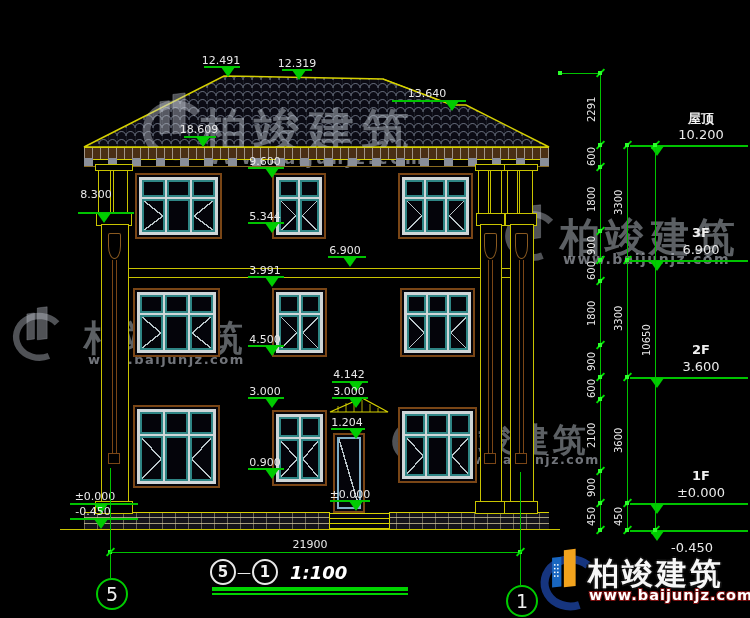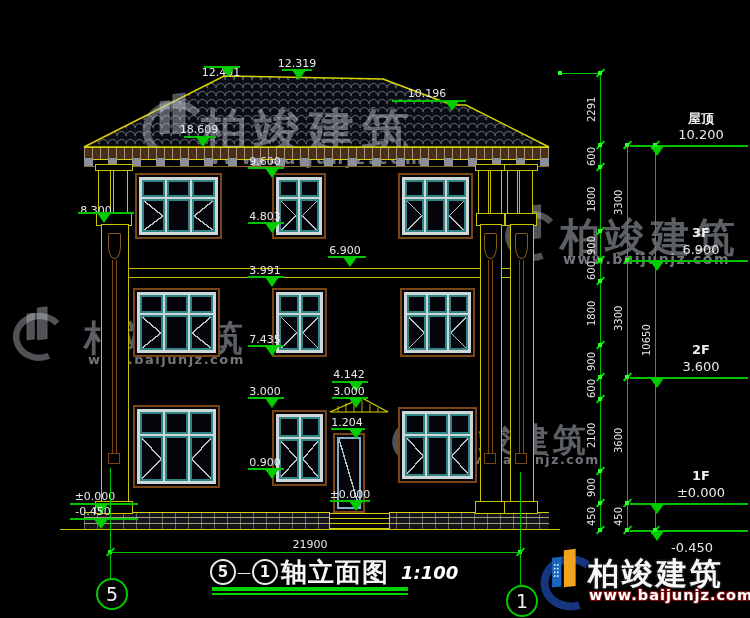--- a/index.html
+++ b/index.html
@@ -107,21 +107,20 @@
               background-image:repeating-linear-gradient(0deg, #d6d100 0 1px, transparent 1px 5px);"></div>
   <div class="yline" style="left:60px;top:529px;width:500px;height:1px;"></div>
 
   <div class="bubble" style="left:96px;top:578px;width:28px;height:28px;">5</div>
   <div class="bubble" style="left:506px;top:585px;width:28px;height:28px;">1</div>
 
   <div class="abs" style="left:210px;top:555px;height:34px;display:flex;align-items:center;">
     <span class="bubble" style="position:static;width:22px;height:22px;border-color:#e8e8e8;font-size:15px;font-weight:bold;">5</span>
     <span style="color:#e8e8e8;font-size:14px;margin:0 1px;">—</span>
     <span class="bubble" style="position:static;width:22px;height:22px;border-color:#e8e8e8;font-size:15px;font-weight:bold;">1</span>
-    <span id="title-text" style="color:#f5f5f5;font-size:26px;font-weight:bold;margin-left:3px;letter-spacing:1px;">轴立面图</span>
     <span id="title-scale" style="font-size:18px;font-weight:bold;margin-left:12px;">1:100</span>
   </div>
   <div class="gline" style="left:212px;top:587px;width:196px;height:4px;background:#00d400;"></div>
   <div class="gline" style="left:212px;top:593px;width:196px;height:2px;background:#00d400;"></div>
 
   <div class="abs" style="left:588px;top:553px;font-size:31px;font-weight:bold;color:#f7f7f7;letter-spacing:3px;white-space:nowrap;
        text-shadow:-2px 0 #111,2px 0 #111,0 -2px #111,0 2px #111,2px 2px 3px #000;">柏竣建筑</div>
   <div class="abs" style="left:589px;top:587px;font-size:14.5px;font-weight:bold;color:#fff;letter-spacing:1px;white-space:nowrap;
        text-shadow:1px 1px 0 #7a1010,-1px -1px 0 #7a1010,1px -1px 0 #7a1010,-1px 1px 0 #7a1010;">www.baijunjz.com</div>
 <div class="win" style="left:135px;top:173px;width:83px;height:62px;">
@@ -321,48 +320,48 @@
     <div class="colshaft" style="left:475px;top:501px;width:29px;height:11px;"></div>
     <div class="colshaft" style="left:507px;top:168px;width:9px;height:45px;"></div>
     <div class="colshaft" style="left:519px;top:168px;width:12px;height:45px;"></div>
     <div class="colshaft" style="left:504px;top:164px;width:32px;height:5px;"></div>
     <div class="colshaft" style="left:505px;top:213px;width:30px;height:11px;"></div>
     <div class="colshaft" style="left:510px;top:224px;width:22px;height:277px;"></div>
     <div class="shield" style="left:515px;top:233px;width:11px;height:24px;"></div>
     <div class="abs" style="left:519px;top:260px;width:3px;height:193px;border-left:1px solid #7a4616;border-right:1px solid #7a4616;"></div>
     <div class="abs" style="left:515px;top:453px;width:10px;height:9px;border:1px solid #7a4616;"></div>
     <div class="colshaft" style="left:504px;top:501px;width:32px;height:11px;"></div>
-    <div class="dimtxt" style="left:187px;top:66px;width:68px;">12.491</div>
+    <div class="dimtxt" style="left:187px;top:54px;width:68px;">12.491</div>
     <div class="gline" style="left:204px;top:66px;width:36px;height:1.5px;"></div>
     <div class="tri" style="left:221px;top:67px;"></div>
     <div class="dimtxt" style="left:263px;top:57px;width:68px;">12.319</div>
     <div class="gline" style="left:282px;top:69px;width:30px;height:1.5px;"></div>
     <div class="tri" style="left:292px;top:70px;"></div>
-    <div class="dimtxt" style="left:393px;top:87px;width:68px;">10.196</div>
+    <div class="dimtxt" style="left:393px;top:87px;width:68px;">13.640</div>
     <div class="gline" style="left:392px;top:100px;width:74px;height:1.5px;"></div>
     <div class="tri" style="left:445px;top:101px;"></div>
     <div class="dimtxt" style="left:165px;top:123px;width:68px;">18.609</div>
     <div class="gline" style="left:184px;top:136px;width:32px;height:1.5px;"></div>
     <div class="tri" style="left:196px;top:137px;"></div>
     <div class="dimtxt" style="left:231px;top:155px;width:68px;">9.600</div>
     <div class="gline" style="left:248px;top:167px;width:36px;height:1.5px;"></div>
     <div class="tri" style="left:265px;top:168px;"></div>
-    <div class="dimtxt" style="left:62px;top:204px;width:68px;">8.300</div>
+    <div class="dimtxt" style="left:62px;top:188px;width:68px;">8.300</div>
     <div class="gline" style="left:78px;top:212px;width:56px;height:1.5px;"></div>
     <div class="tri" style="left:97px;top:213px;"></div>
-    <div class="dimtxt" style="left:231px;top:210px;width:68px;">4.803</div>
+    <div class="dimtxt" style="left:231px;top:210px;width:68px;">5.344</div>
     <div class="gline" style="left:248px;top:222px;width:36px;height:1.5px;"></div>
     <div class="tri" style="left:265px;top:223px;"></div>
     <div class="dimtxt" style="left:311px;top:244px;width:68px;">6.900</div>
     <div class="gline" style="left:328px;top:256px;width:38px;height:1.5px;"></div>
     <div class="tri" style="left:343px;top:257px;"></div>
     <div class="dimtxt" style="left:231px;top:264px;width:68px;">3.991</div>
     <div class="gline" style="left:248px;top:276px;width:36px;height:1.5px;"></div>
     <div class="tri" style="left:265px;top:277px;"></div>
-    <div class="dimtxt" style="left:231px;top:333px;width:68px;">7.435</div>
+    <div class="dimtxt" style="left:231px;top:333px;width:68px;">4.500</div>
     <div class="gline" style="left:248px;top:345px;width:36px;height:1.5px;"></div>
     <div class="tri" style="left:265px;top:346px;"></div>
     <div class="dimtxt" style="left:315px;top:368px;width:68px;">4.142</div>
     <div class="gline" style="left:332px;top:381px;width:36px;height:1.5px;"></div>
     <div class="tri" style="left:349px;top:382px;"></div>
     <div class="dimtxt" style="left:231px;top:385px;width:68px;">3.000</div>
     <div class="gline" style="left:248px;top:397px;width:36px;height:1.5px;"></div>
     <div class="tri" style="left:265px;top:398px;"></div>
     <div class="dimtxt" style="left:315px;top:385px;width:68px;">3.000</div>
     <div class="gline" style="left:332px;top:397px;width:36px;height:1.5px;"></div>

